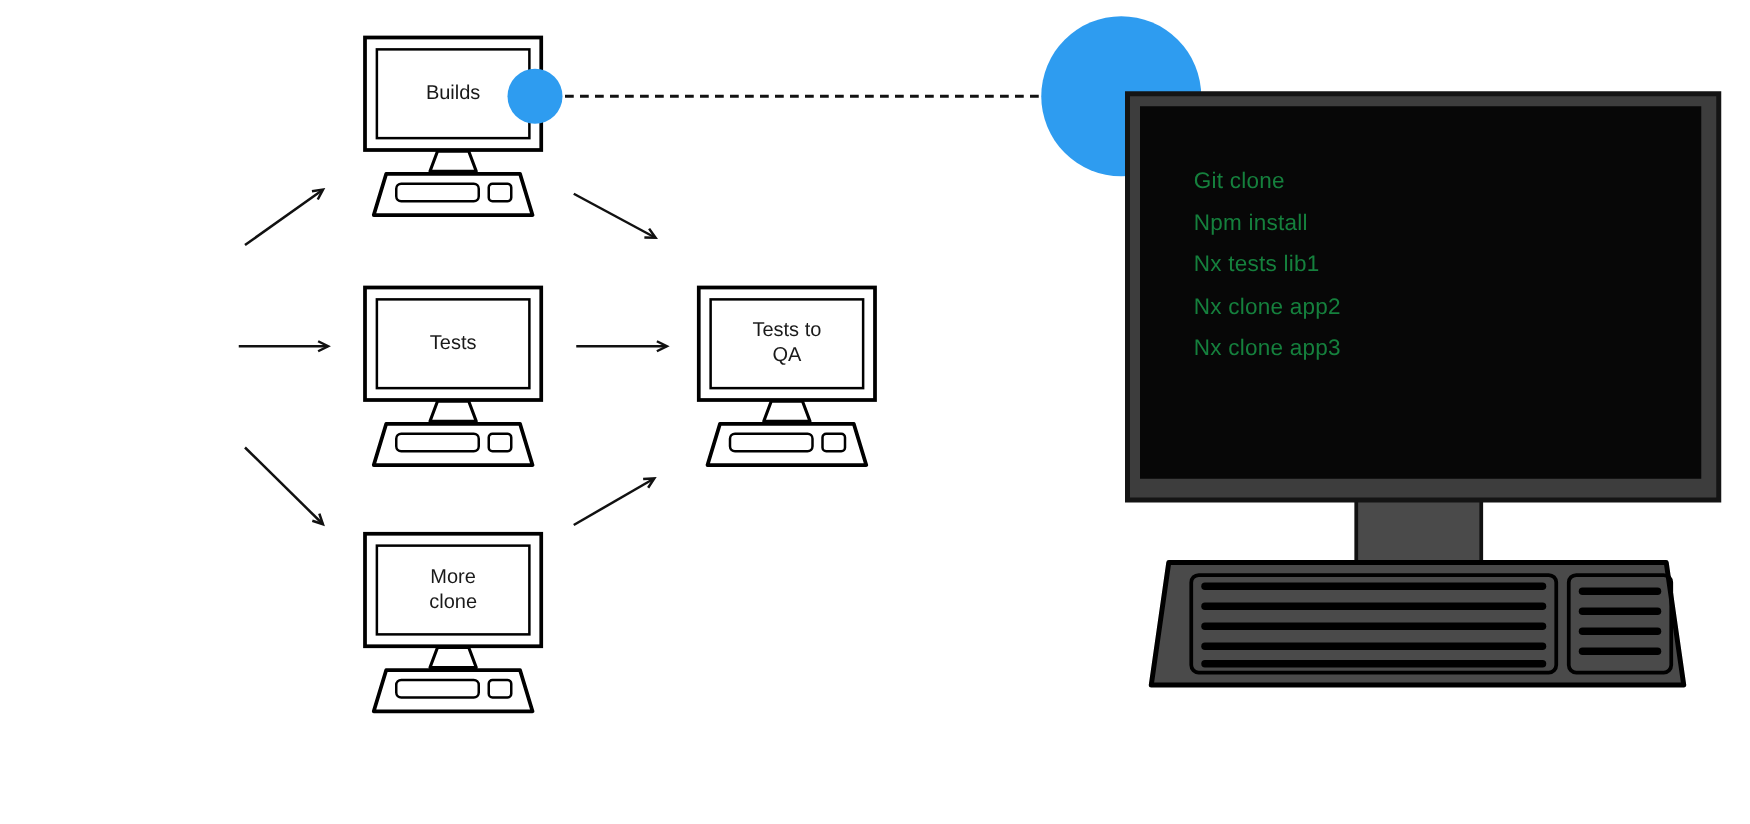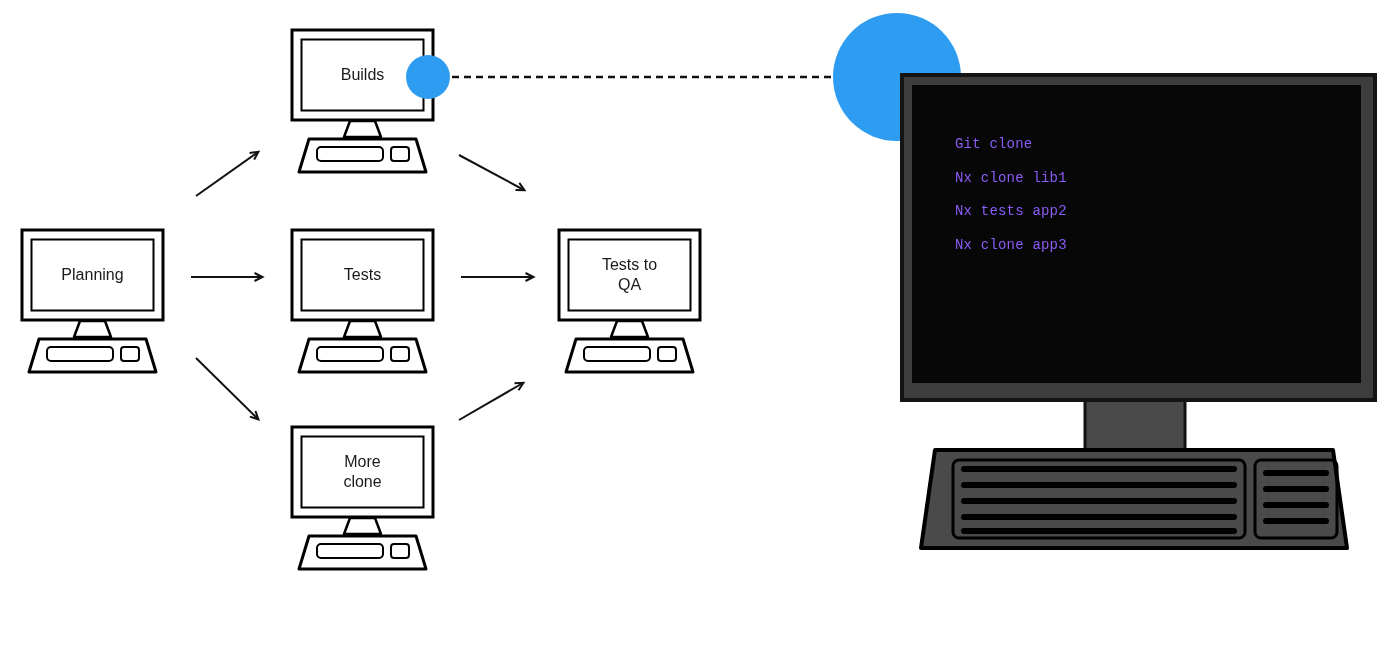--- a/index.html
+++ b/index.html
@@ -20,39 +20,28 @@
     display:flex; align-items:center; justify-content:center;
     text-align:center; font-size:16px; line-height:1.25; color:#1a1a1a;
   }
   
   .overlay { position:absolute; left:0; top:0; width:1400px; height:659px; pointer-events:none; }
   
   .big-computer { position:absolute; left:895px; top:70px; width:490px; height:490px; }
   .big-computer svg { position:absolute; left:0; top:0; width:490px; height:490px; }
   .terminal {
     position:absolute; left:60px; top:58px; width:360px;
-    color:#8b5cf6; font-size:14px; line-height:33.5px; letter-spacing:0.2px;font-family:Liberation Mono, monospace;
+    color:#15803d; font-size:18px; line-height:33.5px; letter-spacing:0.2px;
   }
 </style>
 </head>
 <body>
 
 <div class="canvas">
 
-  <div class="node" style="left:20px; top:228px;">
-    <svg viewBox="0 0 145 148">
-      <rect x="2" y="2" width="141" height="90" fill="#fff" stroke="#000" stroke-width="3"></rect>
-      <rect x="11.5" y="11.5" width="122" height="71" fill="#fff" stroke="#000" stroke-width="2"></rect>
-      <polygon points="60,93 85,93 91,109 54,109" fill="#fff" stroke="#000" stroke-width="2.5" stroke-linejoin="round"></polygon>
-      <polygon points="19,111 126,111 136,144 9,144" fill="#fff" stroke="#000" stroke-width="3" stroke-linejoin="round"></polygon>
-      <rect x="27" y="119" width="66" height="14" rx="4" fill="none" stroke="#000" stroke-width="2"></rect>
-      <rect x="101" y="119" width="18" height="14" rx="3" fill="none" stroke="#000" stroke-width="2"></rect>
-    </svg>
-    <div class="label">Planning</div>
-  </div>
 
   <div class="node" style="left:290px; top:228px;">
     <svg viewBox="0 0 145 148">
       <rect x="2" y="2" width="141" height="90" fill="#fff" stroke="#000" stroke-width="3"></rect>
       <rect x="11.5" y="11.5" width="122" height="71" fill="#fff" stroke="#000" stroke-width="2"></rect>
       <polygon points="60,93 85,93 91,109 54,109" fill="#fff" stroke="#000" stroke-width="2.5" stroke-linejoin="round"></polygon>
       <polygon points="19,111 126,111 136,144 9,144" fill="#fff" stroke="#000" stroke-width="3" stroke-linejoin="round"></polygon>
       <rect x="27" y="119" width="66" height="14" rx="4" fill="none" stroke="#000" stroke-width="2"></rect>
       <rect x="101" y="119" width="18" height="14" rx="3" fill="none" stroke="#000" stroke-width="2"></rect>
     </svg>
@@ -141,19 +130,20 @@
       <g fill="#000">
         <rect x="368" y="400" width="66" height="6" rx="3"></rect>
         <rect x="368" y="416" width="66" height="6" rx="3"></rect>
         <rect x="368" y="432" width="66" height="6" rx="3"></rect>
         <rect x="368" y="448" width="66" height="6" rx="3"></rect>
       </g>
     </svg>
 
     <div class="terminal">
       <div>Git clone</div>
-      <div>Nx clone lib1</div>
-      <div>Nx tests app2</div>
+      <div>Npm install</div>
+      <div>Nx tests lib1</div>
+      <div>Nx clone app2</div>
       <div>Nx clone app3</div>
     </div>
   </div>
 
 </div>
 
 </body></html>

